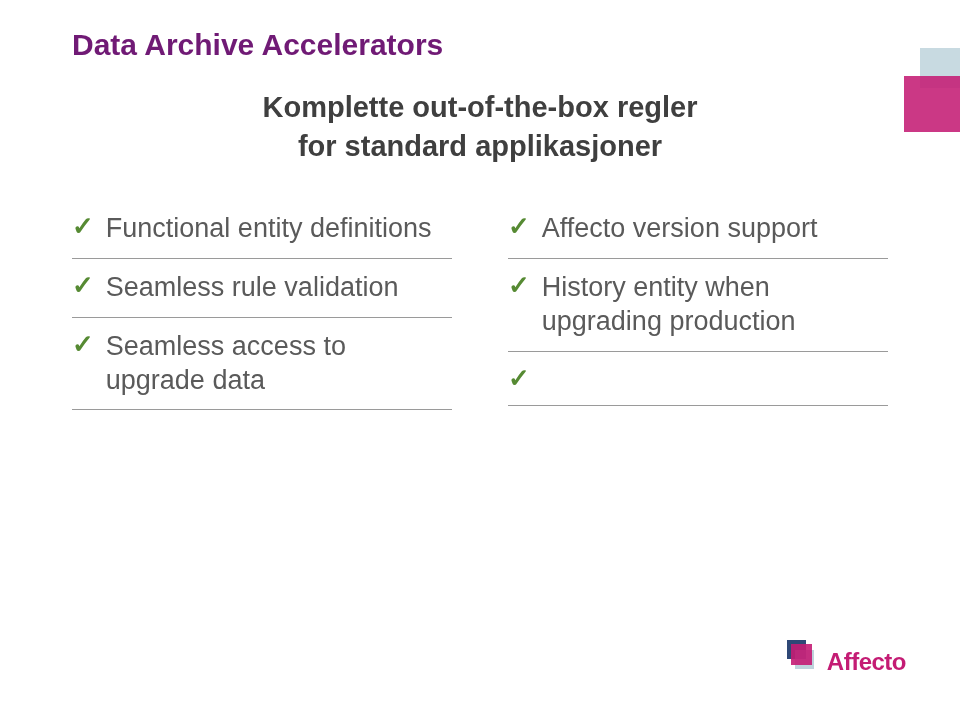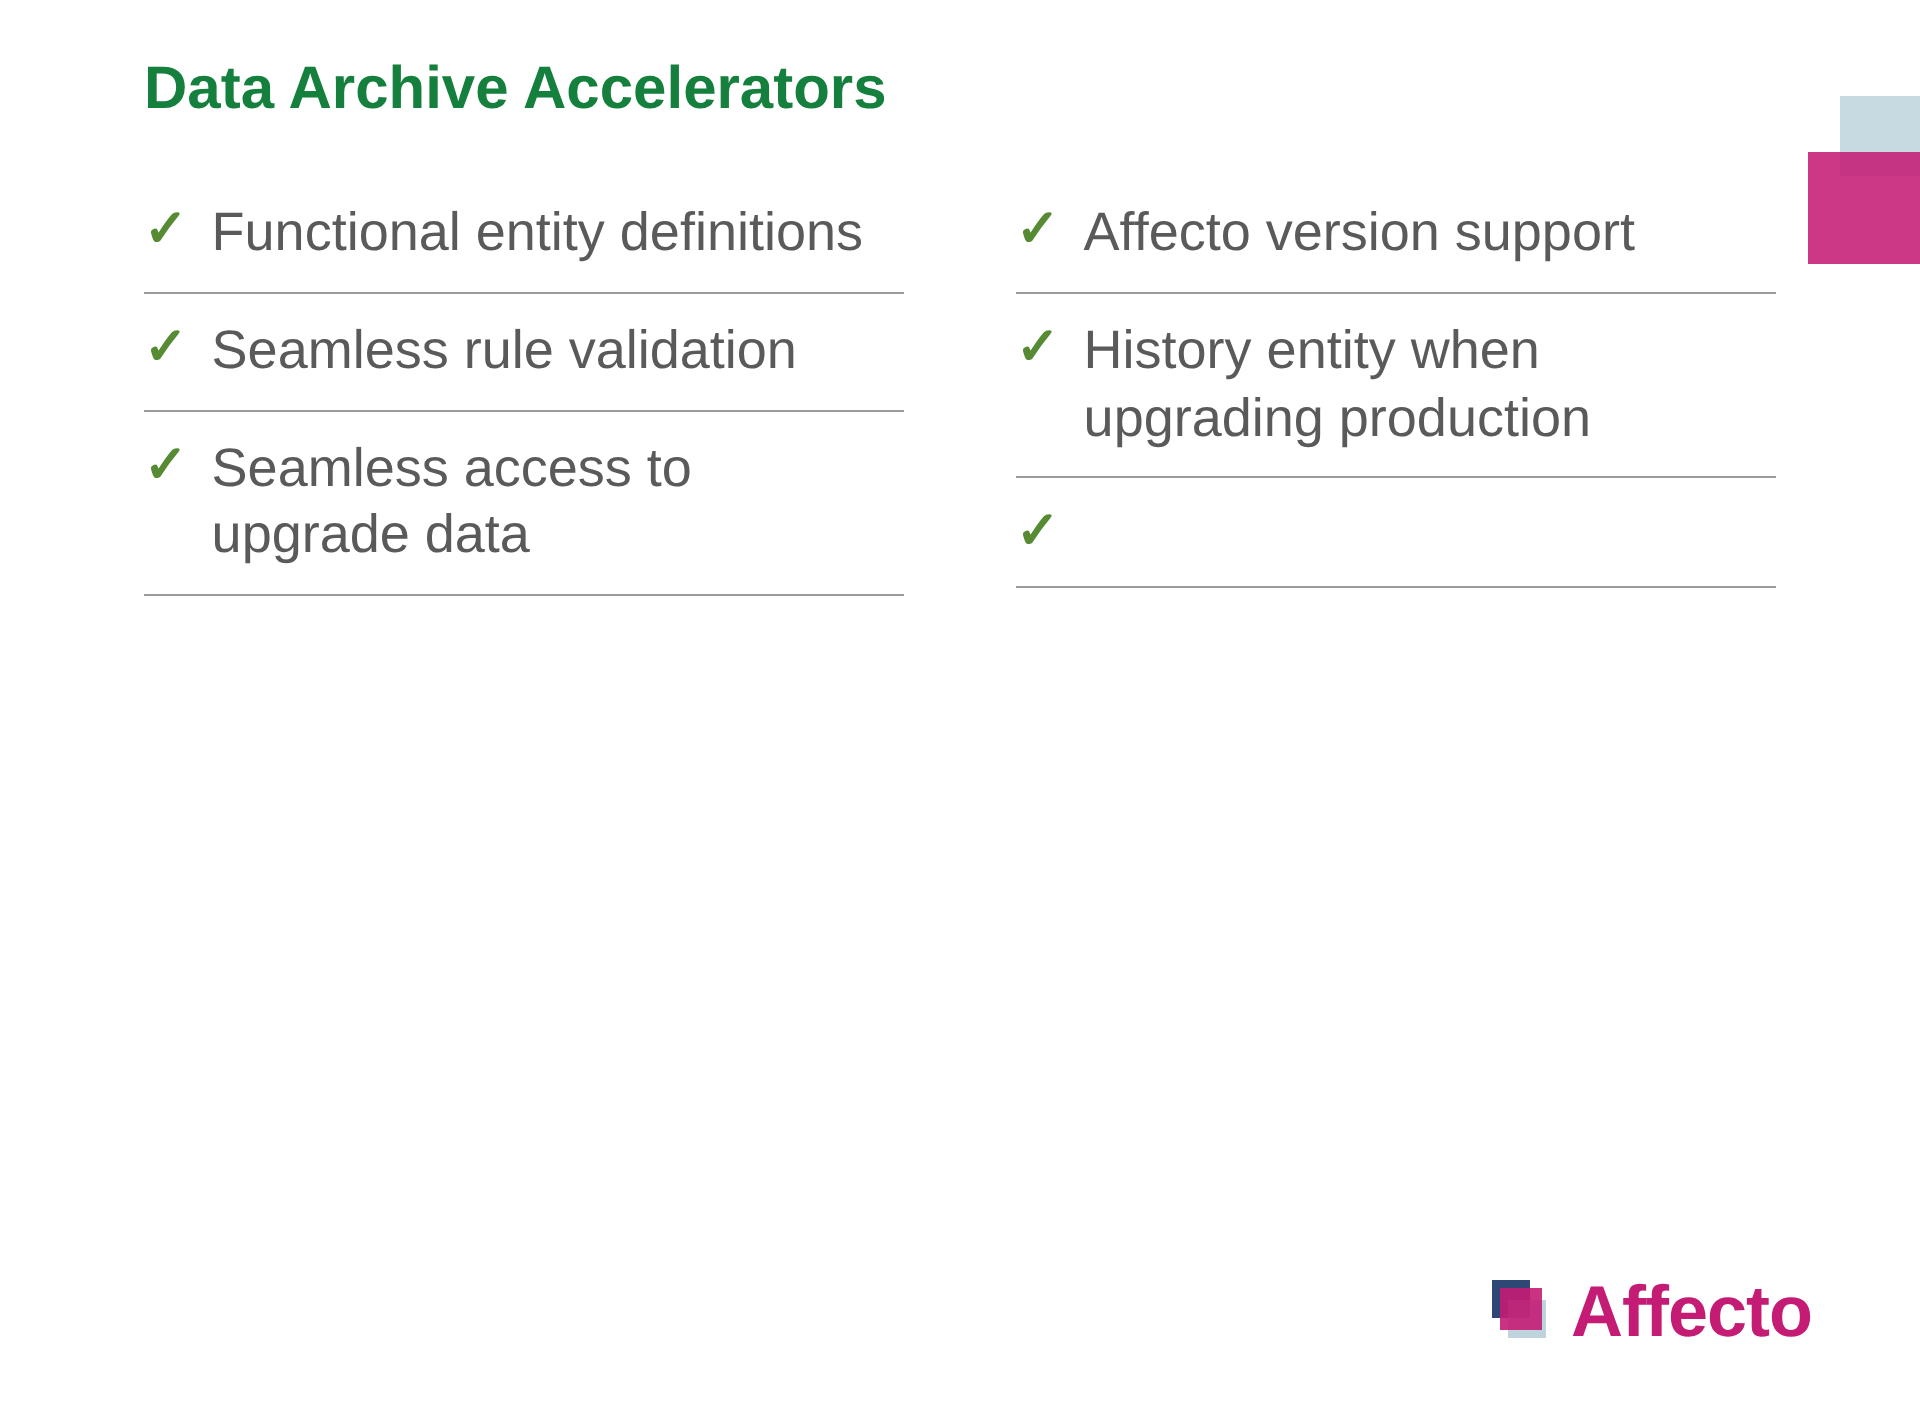--- a/index.html
+++ b/index.html
@@ -11,21 +11,21 @@
   }
   .slide {
     width: 960px;
     height: 704px;
     position: relative;
     padding: 28px 72px 0 72px;
   }
   .title {
     font-size: 30px;
     font-weight: bold;
-    color: #15803d;
+    color: #701a75;
     margin-bottom: 26px;
   }
   .subtitle {
     font-size: 29px;
     font-weight: bold;
     color: #3f3f3f;
     text-align: center;
     line-height: 1.35;
     margin: 0 auto 34px auto;
     width: 92%;
@@ -84,39 +84,43 @@
     gap: 6px;
   }
   .logo-mark {
     width: 34px; height: 34px;
     position: relative;
   }
   .logo-sq-b { position:absolute; left:0; top:0; width:19px; height:19px; background:#173467; opacity:.9;}
   .logo-sq-t { position:absolute; left:8px; top:10px; width:19px; height:19px; background:#9bbbc9; opacity:.65;}
   .logo-sq-m { position:absolute; left:4px; top:4px; width:21px; height:21px; background:#c41c74; opacity:.9;}
   .logo-text {
-    font-size: 36px;
+    font-size: 24px;
     font-weight: bold;
     color: #c41c74;
     letter-spacing: -0.5px;
     line-height: 1;
   }
 </style>
 </head>
 <body>
 
 <div class="slide">
 
   <div class="corner-accent">
     <div class="ca-teal"></div>
     <div class="ca-mag"></div>
   </div>
 
   <h1 class="title">Data Archive Accelerators</h1>
 
+  <div class="subtitle">
+    <span>Komplette out-of-the-box regler</span><br>
+    <span>for standard applikasjoner</span>
+  </div>
 
   <div class="columns">
     <div class="col">
       <div class="item">
         <span class="check">✓</span>
         <span>Functional entity definitions</span>
       </div>
       <div class="item">
         <span class="check">✓</span>
         <span>Seamless rule validation</span>

